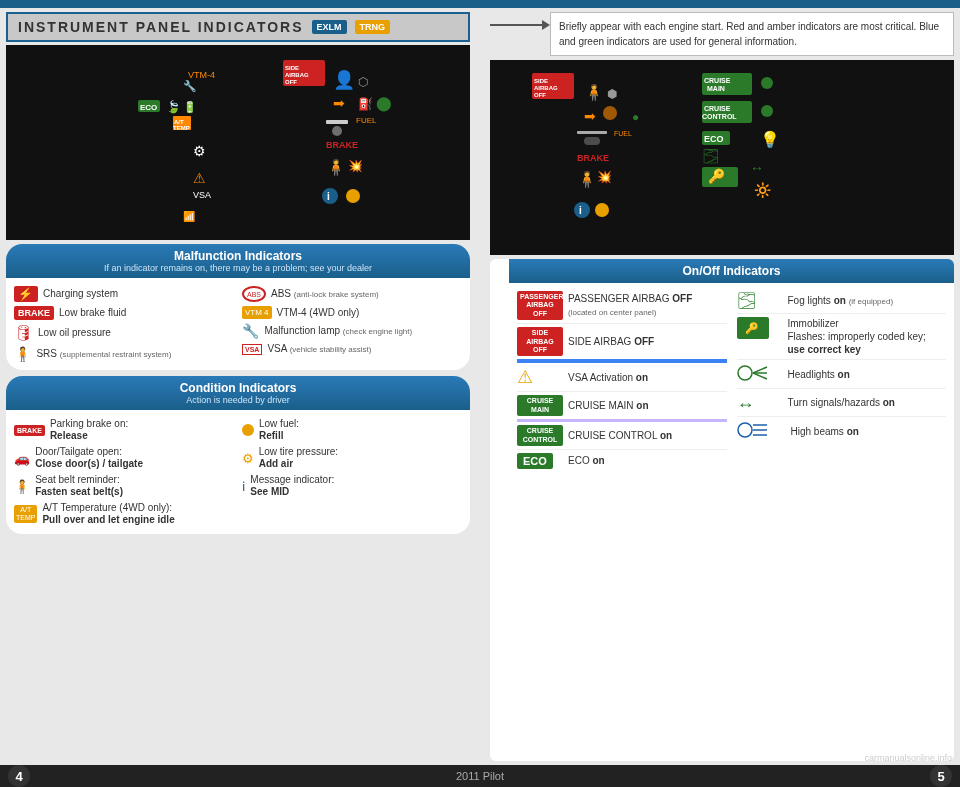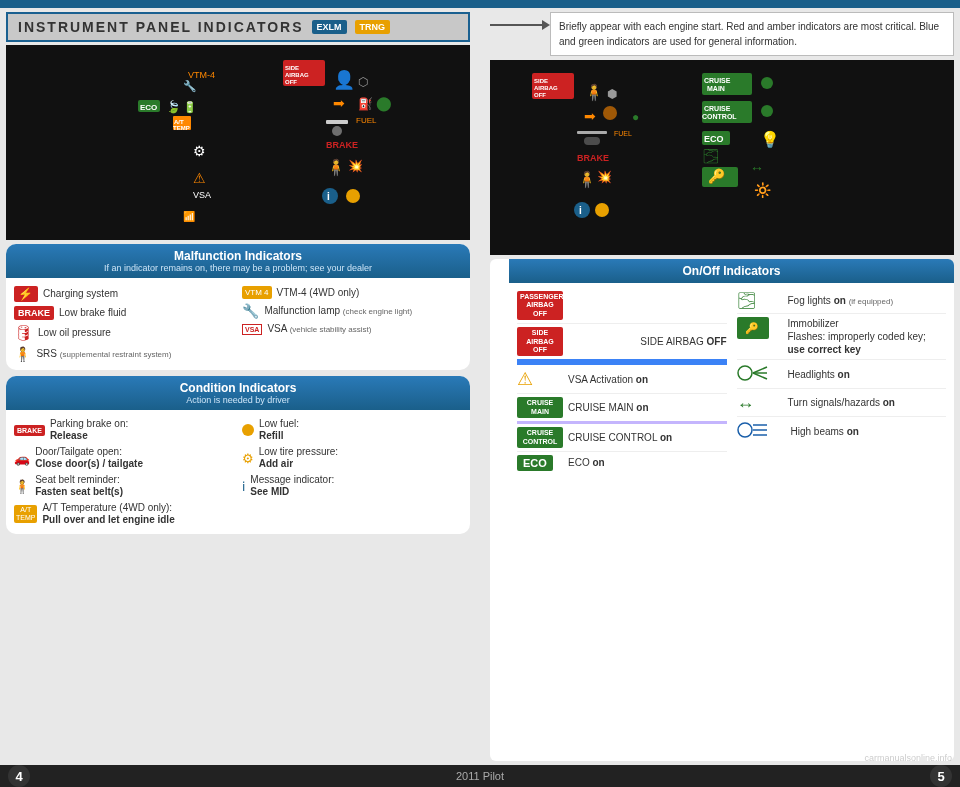--- a/index.html
+++ b/index.html
@@ -92,21 +92,21 @@
       color: white;
       border-radius: 2px;
     }
 
     .badge-exlm { background: #1a5f8a; }
     .badge-trng { background: #e8a000; }
 
     
     .indicator-section {
       background: white;
-      border-radius: 10px;
+      border-radius: 16px;
       overflow: hidden;
       margin-bottom: 6px;
     }
 
     .section-header {
       background: linear-gradient(180deg, #2a7ab8 0%, #1a5f8a 100%);
       padding: 5px 10px;
       text-align: center;
     }
 
@@ -359,20 +359,24 @@
               <span class="indicator-label">Low oil pressure</span>
             </div>
             <div class="indicator-item">
               <div class="i-srs-person">🧍</div>
               <span class="indicator-label">SRS <span class="small">(supplemental restraint system)</span></span>
             </div>
           </div>
 
           <div>
             <div class="indicator-item">
+              <div class="i-abs-circle">ABS</div>
+              <span class="indicator-label">ABS <span class="small">(anti-lock brake system)</span></span>
+            </div>
+            <div class="indicator-item">
               <div class="i-vtm4">VTM 4</div>
               <span class="indicator-label">VTM-4 (4WD only)</span>
             </div>
             <div class="indicator-item">
               <div class="i-engine">🔧</div>
               <span class="indicator-label">Malfunction lamp <span class="small">(check engine light)</span></span>
             </div>
             <div class="indicator-item">
               <div class="i-vsa">VSA</div>
               <span class="indicator-label">VSA <span class="small">(vehicle stability assist)</span></span>
@@ -506,23 +510,24 @@
           <div class="title">On/Off Indicators</div>
         </div>
         <div style="display:grid; grid-template-columns:1fr 1fr; padding:5px 8px; gap:3px 10px;">
 
           <div>
 
             <div class="indicator-item" style="border-bottom:1px solid #eee; padding:3px 0;">
               <div style="width:46px; flex-shrink:0;">
                 <div style="background:#cc2222; color:white; font-size:7px; padding:2px 3px; border-radius:2px; line-height:1.2; text-align:center; font-weight:bold;">PASSENGER<br>AIRBAG<br>OFF</div>
               </div>
-            </div>
-
-            <div class="indicator-item" style="border-bottom:6px solid #3b82f6; padding:3px 0;justify-content:space-between;">
+              <div class="onoff-label">PASSENGER AIRBAG <strong>OFF</strong><br><span style="font-size:8px; color:#666;">(located on center panel)</span></div>
+            </div>
+
+            <div class="indicator-item" style="border-bottom:4px solid #3b82f6; padding:3px 0;">
               <div style="width:46px; flex-shrink:0;">
                 <div style="background:#cc2222; color:white; font-size:7px; padding:2px 3px; border-radius:2px; line-height:1.2; text-align:center; font-weight:bold;">SIDE<br>AIRBAG<br>OFF</div>
               </div>
               <div class="onoff-label">SIDE AIRBAG <strong>OFF</strong></div>
             </div>
 
             <div class="indicator-item" style="border-bottom:1px solid #eee; padding:3px 0;">
               <div style="width:46px; flex-shrink:0; font-size:18px; color:#e8a000;">⚠</div>
               <div class="onoff-label">VSA Activation <strong>on</strong></div>
             </div>

